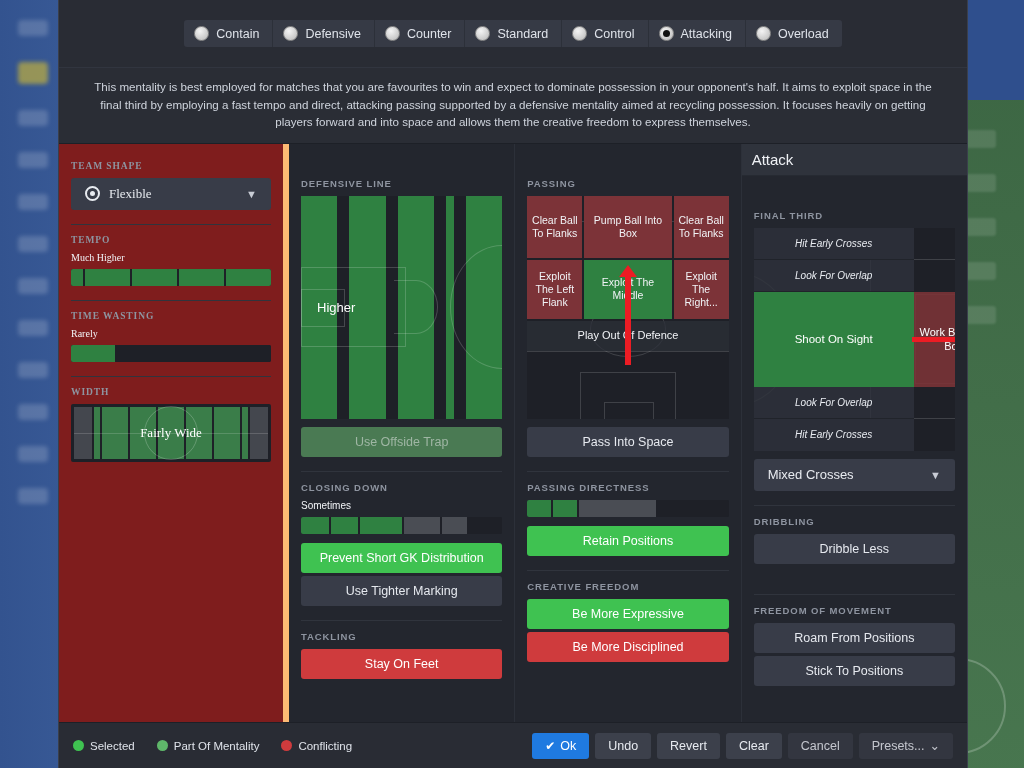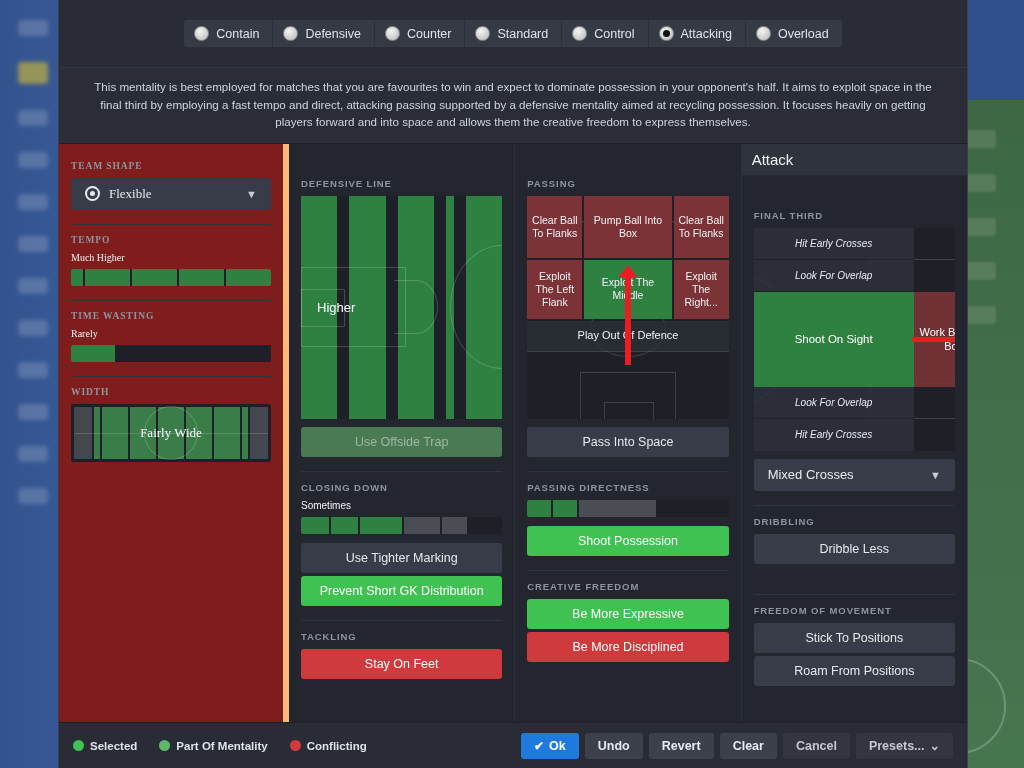--- a/index.html
+++ b/index.html
@@ -225,21 +225,21 @@
   }
   .arrow-right::after {
     content:""; position:absolute; right:-10px; top:-5px;
     border-top: 8px solid transparent; border-bottom: 8px solid transparent;
     border-left: 12px solid #ec1c24;
   }
 
   
   #footer {
     height: 46px; background: #292c34; border-top: 1px solid #1d2027;
-    display: flex; align-items: center; padding: 0 14px; gap: 0; font-weight: bold;
+    display: flex; align-items: center; padding: 0 14px; gap: 0;
   }
   .legend { display: flex; align-items: center; gap: 6px; margin-right: 22px; color: #dfe3ea; font-size: 11.5px; }
   .dot { width: 11px; height: 11px; border-radius: 50%; flex:none; }
   #footer-btns { margin-left: auto; display: flex; gap: 6px; align-items: center; }
   .fbtn {
     height: 26px; min-width: 50px; padding: 0 13px; border-radius: 3px;
     background: #3c404b; color: #e7eaf0; font-size: 12.5px;
     display: flex; align-items: center; justify-content: center; gap: 5px; cursor: pointer;
   }
   .fbtn.ok { background: #1f7ae0; color: #fff; }
@@ -392,22 +392,22 @@
         <div class="val-text">Sometimes</div>
         <div class="segbar" style="margin-bottom:9px">
           <div class="seg on" style="flex:1"></div>
           <div class="seg on" style="flex:1"></div>
           <div class="seg on" style="flex:1.5"></div>
           <div class="seg mid" style="flex:1.3"></div>
           <div class="seg mid" style="flex:0.9"></div>
           <div class="seg" style="flex:1.2"></div>
         </div>
 
+        <div class="btn green tall">Prevent Short GK Distribution</div>
         <div class="btn tall">Use Tighter Marking</div>
-        <div class="btn green tall">Prevent Short GK Distribution</div>
 
         <div class="divider"></div>
 
         <div class="sec-label">TACKLING</div>
         <div class="btn red tall">Stay On Feet</div>
       </div>
     </div>
 
     <div class="col">
       <div class="col-body">
@@ -445,21 +445,21 @@
         <div class="divider"></div>
 
         <div class="sec-label">PASSING DIRECTNESS</div>
         <div class="segbar" style="margin-bottom:9px">
           <div class="seg on" style="flex:0.8"></div>
           <div class="seg on" style="flex:0.8"></div>
           <div class="seg mid" style="flex:2.6"></div>
           <div class="seg" style="flex:2.4"></div>
         </div>
 
-        <div class="btn green tall">Shoot Possession</div>
+        <div class="btn green tall">Retain Positions</div>
 
         <div class="divider"></div>
 
         <div class="sec-label">CREATIVE FREEDOM</div>
         <div class="btn green tall">Be More Expressive</div>
         <div class="btn red tall">Be More Disciplined</div>
       </div>
     </div>
 
     <div class="col">
@@ -498,22 +498,22 @@
         </div>
 
         <div class="divider"></div>
 
         <div class="sec-label">DRIBBLING</div>
         <div class="btn tall">Dribble Less</div>
 
         <div class="divider" style="margin-top:30px"></div>
 
         <div class="sec-label">FREEDOM OF MOVEMENT</div>
+        <div class="btn tall">Roam From Positions</div>
         <div class="btn tall">Stick To Positions</div>
-        <div class="btn tall">Roam From Positions</div>
       </div>
     </div>
   </div>
 
   <div id="footer">
     <div class="legend">
       <span class="dot" style="background:#3fc251"></span>
       <span>Selected</span>
     </div>
     <div class="legend">

